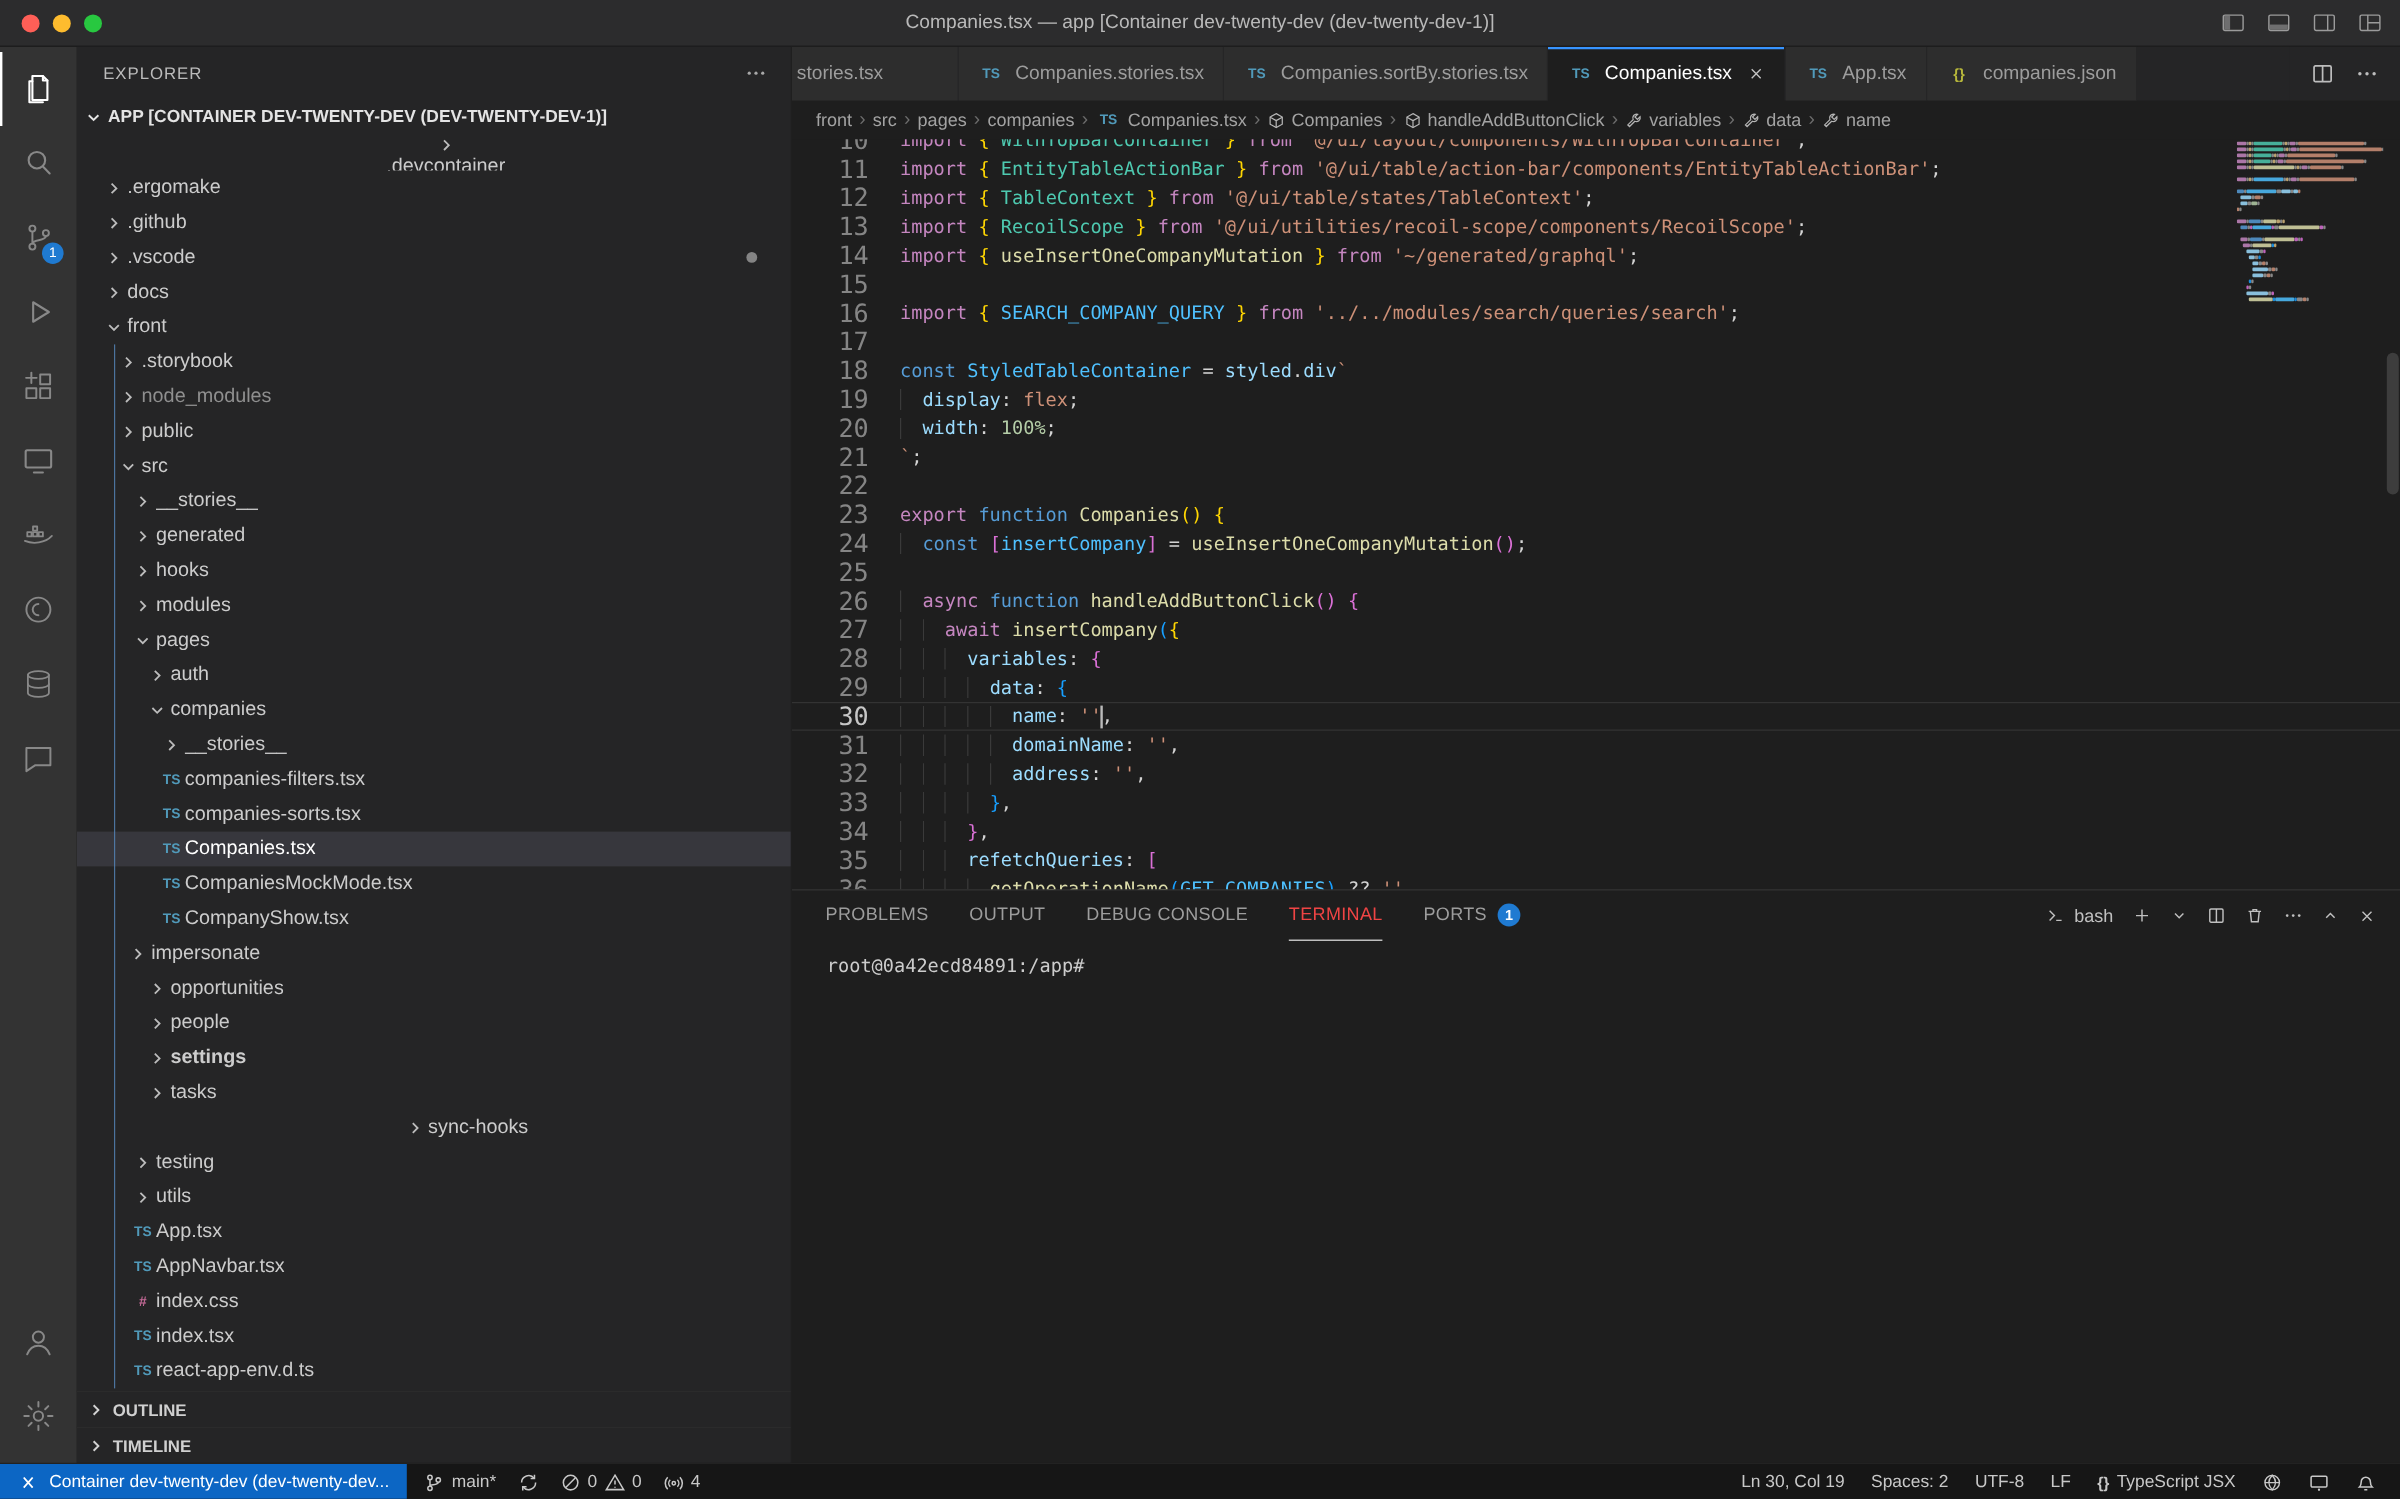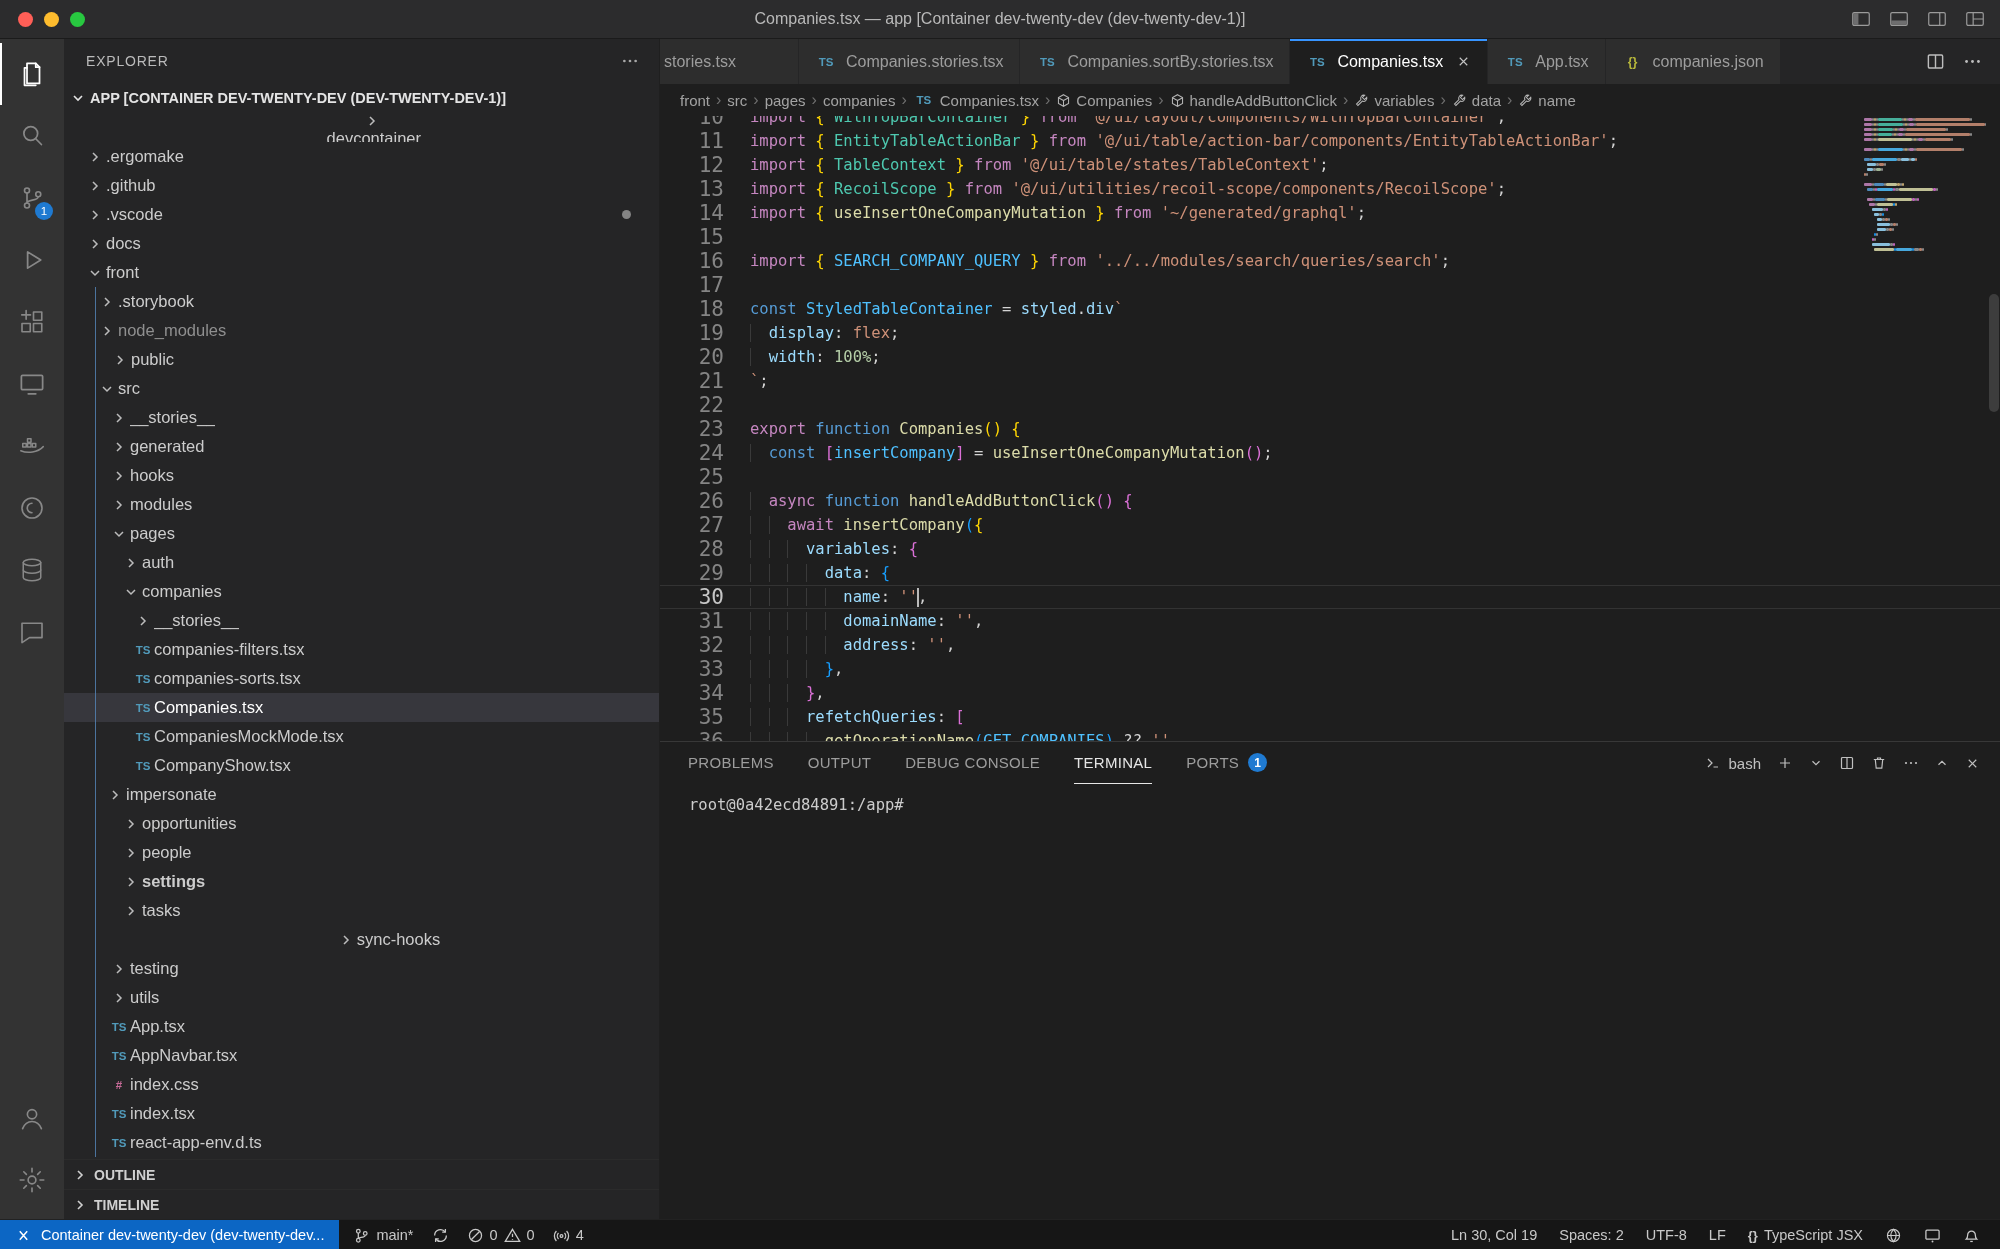--- a/index.html
+++ b/index.html
@@ -75,21 +75,21 @@
   .tk-fg{color:#d4d4d4}.tk-b1{color:#ffd602}.tk-b2{color:#da70d6}.tk-b3{color:#179fff}
   .minimap{position:absolute;top:2px;right:14px;width:122px;overflow:hidden;opacity:.85;}
   .mrow{height:5px;display:flex;}
   .mseg{height:3px;border-radius:1px;flex:none;}
   .scroll-thumb{position:absolute;right:1px;top:178px;width:10px;height:118px;background:rgba(121,121,121,.35);border-radius:5px;}
 
   
   .terminal{height:478px;flex:none;border-top:1px solid #383838;background:#1e1e1e;display:flex;flex-direction:column;box-sizing:border-box;}
   .term-tabs{height:42px;flex:none;display:flex;align-items:center;gap:34px;padding:0 20px 0 28px;font-size:15px;color:#9d9d9d;}
   .term-tab{display:flex;align-items:center;height:100%;box-sizing:border-box;border-bottom:1px solid transparent;cursor:pointer;letter-spacing:.3px;}
-  .term-tab.active{color:#e5e5e5;border-bottom-color:#e7e7e7;}
+  .term-tab.active{color:#ef4444;border-bottom-color:#e7e7e7;}
   .ports-badge{margin-left:9px;min-width:19px;height:19px;border-radius:10px;background:#1f7ad1;color:#fff;font-size:12px;font-weight:bold;display:inline-flex;align-items:center;justify-content:center;padding:0 3px;box-sizing:border-box;}
   .term-actions{margin-left:auto;display:flex;align-items:center;gap:16px;color:#c0c0c0;font-size:15px;}
   .term-shell{display:flex;align-items:center;gap:7px;cursor:pointer;}
   .term-body{padding:12px 0 0 29px;font-family:"DejaVu Sans Mono","Liberation Mono",monospace;font-size:15.5px;color:#cccccc;}
 
   
   .statusbar{height:31px;background:#161616;border-top:1px solid #222222;display:flex;align-items:center;font-size:14.5px;color:#c8c8c8;box-sizing:border-box;}
   .sb-remote{height:100%;background:#0c66c4;color:#ffffff;display:flex;align-items:center;gap:9px;padding:0 15px;white-space:nowrap;cursor:pointer;}
   .sb-item{display:flex;align-items:center;gap:6px;padding:0 8px;white-space:nowrap;cursor:pointer;height:100%;}
   .sb-left{display:flex;align-items:center;height:100%;margin-left:6px;gap:2px;}
@@ -325,21 +325,21 @@
           <span class="tree-label">.storybook</span>
         </div>
         <div class="tree-row dim" style="padding-left: 32px;">
           <span class="twisty icn">
             <svg width="16" height="16" viewBox="0 0 16 16" fill="none" stroke="currentColor" stroke-width="1.5">
               <path d="M6 4l4 4-4 4"></path>
             </svg>
           </span>
           <span class="tree-label">node_modules</span>
         </div>
-        <div class="tree-row" style="padding-left: 32px; margin-left: 13px;">
+        <div class="tree-row" style="padding-left: 32px;">
           <span class="twisty icn">
             <svg width="16" height="16" viewBox="0 0 16 16" fill="none" stroke="currentColor" stroke-width="1.5">
               <path d="M6 4l4 4-4 4"></path>
             </svg>
           </span>
           <span class="tree-label">public</span>
         </div>
         <div class="tree-row" style="padding-left: 32px;">
           <span class="twisty icn">
             <svg width="16" height="16" viewBox="0 0 16 16" fill="none" stroke="currentColor" stroke-width="1.5">

